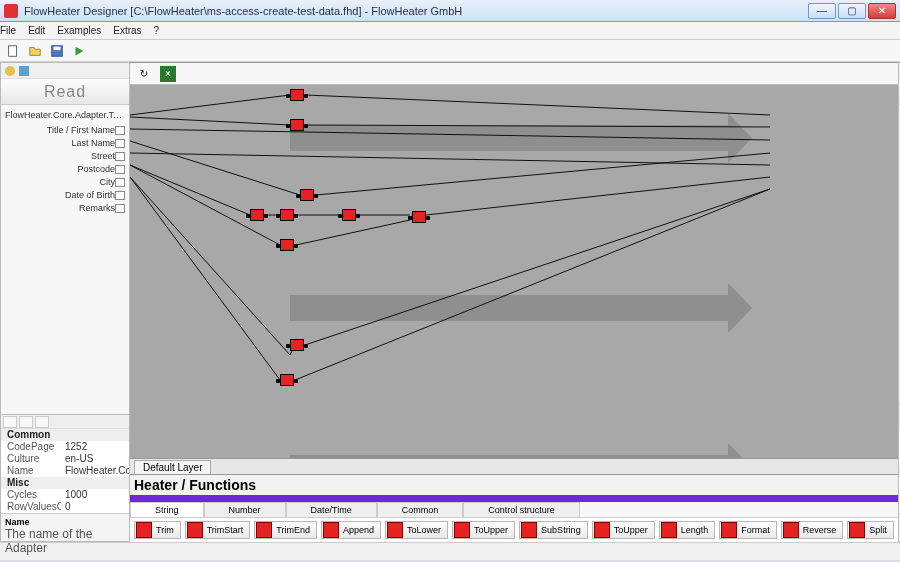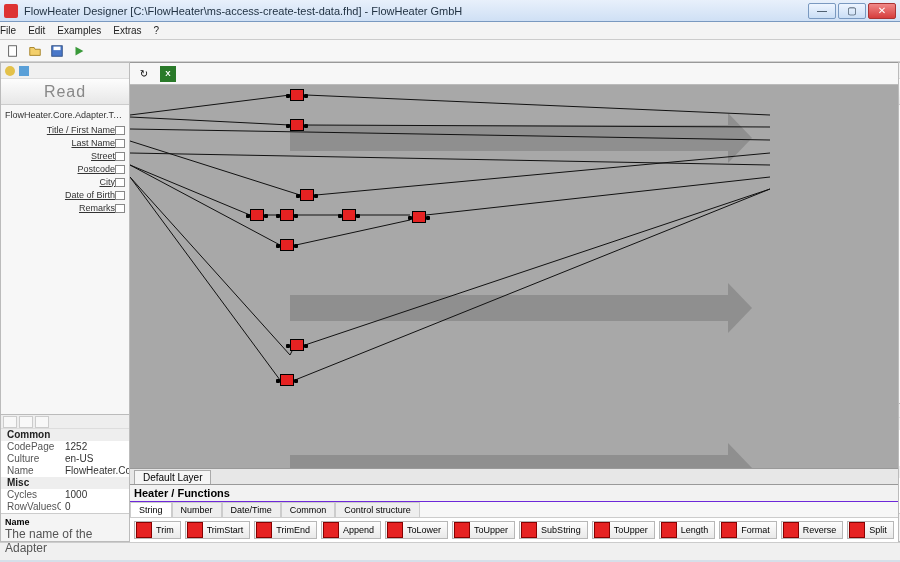--- a/index.html
+++ b/index.html
@@ -30,21 +30,21 @@
 .center{flex:1;display:flex;flex-direction:column;background:#aaa;border-top:1px solid #999;}
 
 .panel-head{height:26px;background:linear-gradient(#fdfdfd,#e7e7e7);display:flex;align-items:center;justify-content:center;font-size:16px;color:#888;border-bottom:1px solid #ccc;font-weight:normal;letter-spacing:1px;}
 .panel-tools{height:16px;background:#f0f0f0;border-bottom:1px solid #ddd;display:flex;gap:4px;padding-left:4px;align-items:center;}
 .panel-tools i{width:10px;height:10px;background:#e3c14a;border-radius:50%;}
 .panel-tools i.b{background:#5aa0d8;border-radius:0;}
 
 .fields{flex:1;overflow:hidden;padding:4px 2px;}
 .field-hdr{font-size:9px;color:#333;padding:1px 0 3px 2px;white-space:nowrap;overflow:hidden;text-overflow:ellipsis;}
 .field{display:flex;align-items:center;height:13px;font-size:9px;color:#333;white-space:nowrap;}
-.panel.left .field{justify-content:flex-end;padding-right:12px;position:relative;text-decoration:underline;}
+.panel.left .field{justify-content:flex-end;padding-right:12px;position:relative;}
 .panel.left .field::after{content:"";position:absolute;right:2px;top:3px;width:8px;height:7px;background:#fff;border:1px solid #888;}
 .panel.right .field{padding-left:14px;position:relative;}
 .panel.right .field::before{content:"";position:absolute;left:2px;top:3px;width:8px;height:7px;background:#fff;border:1px solid #888;}
 
 .propgrid{border-top:1px solid #bbb;background:#fff;font-size:9px;max-height:110px;overflow:hidden;}
 .propgrid .tb{height:14px;background:#eee;border-bottom:1px solid #ddd;display:flex;gap:2px;padding-left:2px;align-items:center;}
 .propgrid .tb span{width:14px;height:12px;border:1px solid #ccc;background:#f8f8f8;}
 .prow{display:flex;height:12px;}
 .prow .k{width:60px;padding-left:6px;color:#555;white-space:nowrap;overflow:hidden;}
 .prow .v{flex:1;padding-left:4px;color:#333;white-space:nowrap;overflow:hidden;}
@@ -62,23 +62,23 @@
 .node{position:absolute;width:14px;height:12px;background:#e62222;border:1px solid #000;}
 .node::before,.node::after{content:"";position:absolute;width:4px;height:4px;background:#000;top:4px;border-radius:1px;}
 .node::before{left:-5px;} .node::after{right:-5px;}
 svg.wires{position:absolute;inset:0;width:100%;height:100%;}
 svg.wires line{stroke:#111;stroke-width:1;}
 
 
 .btabs{height:16px;background:#e7e7e7;border-top:1px solid #999;display:flex;align-items:flex-end;padding-left:4px;}
 .btabs span{background:#f5f5f5;border:1px solid #aaa;border-bottom:none;padding:1px 8px;font-size:10px;}
 .funcpane{background:#fff;border-top:1px solid #999;}
-.funcpane .hdr{font-size:11px;font-weight:bold;padding:2px 4px;background:#f2f2f2;border-bottom:1px solid #6d28d9;}
+.funcpane .hdr{font-size:14px;font-weight:bold;padding:2px 4px;background:#f2f2f2;border-bottom:7px solid #6d28d9;}
 .ftabs{display:flex;gap:0;border-bottom:1px solid #ccc;background:#f7f7f7;}
-.ftabs span{padding:2px 8px;font-size:9px;border:1px solid #ccc;border-bottom:none;background:#eee;}
+.ftabs span{padding:2px 24px;font-size:9px;border:1px solid #ccc;border-bottom:none;background:#eee;}
 .ftabs span.act{background:#fff;}
 .fbtns{display:flex;gap:4px;padding:3px 4px;flex-wrap:nowrap;overflow:hidden;}
 .fbtn{display:flex;align-items:center;border:1px solid #b7b7b7;background:linear-gradient(#fdfdfd,#e9e9e9);height:18px;padding-right:6px;}
 .fbtn i{width:16px;height:16px;background:#e62222;border:1px solid #800;margin:0 4px 0 1px;}
 .fbtn span{font-size:9px;}
 
 .status{height:18px;background:#f0f0f0;border-top:1px solid #ccc;}
 </style>
 </head>
 <body>

